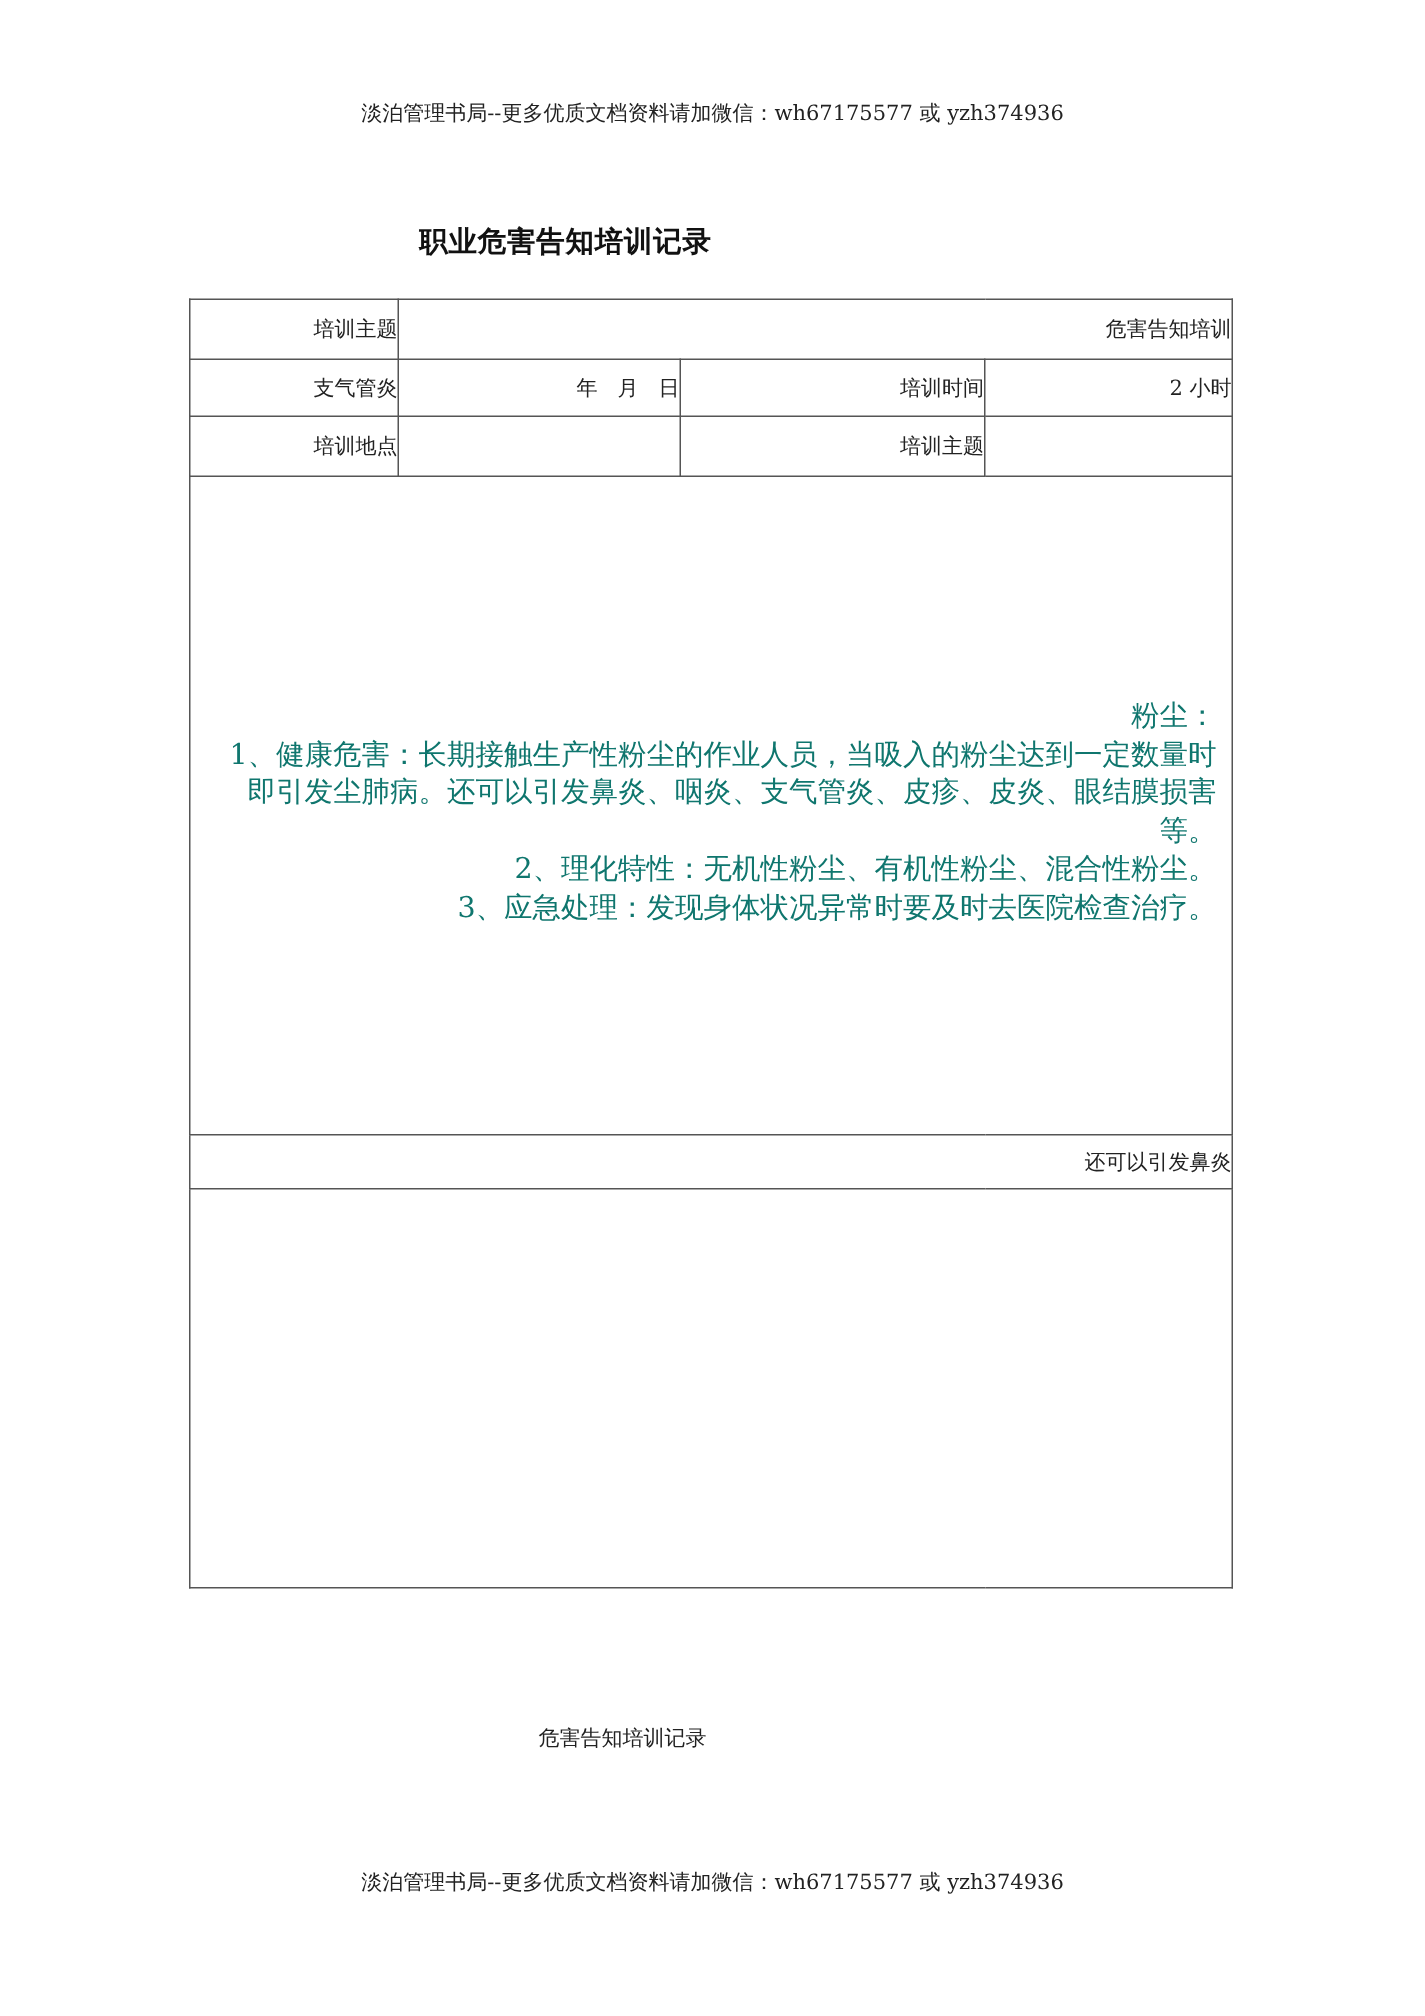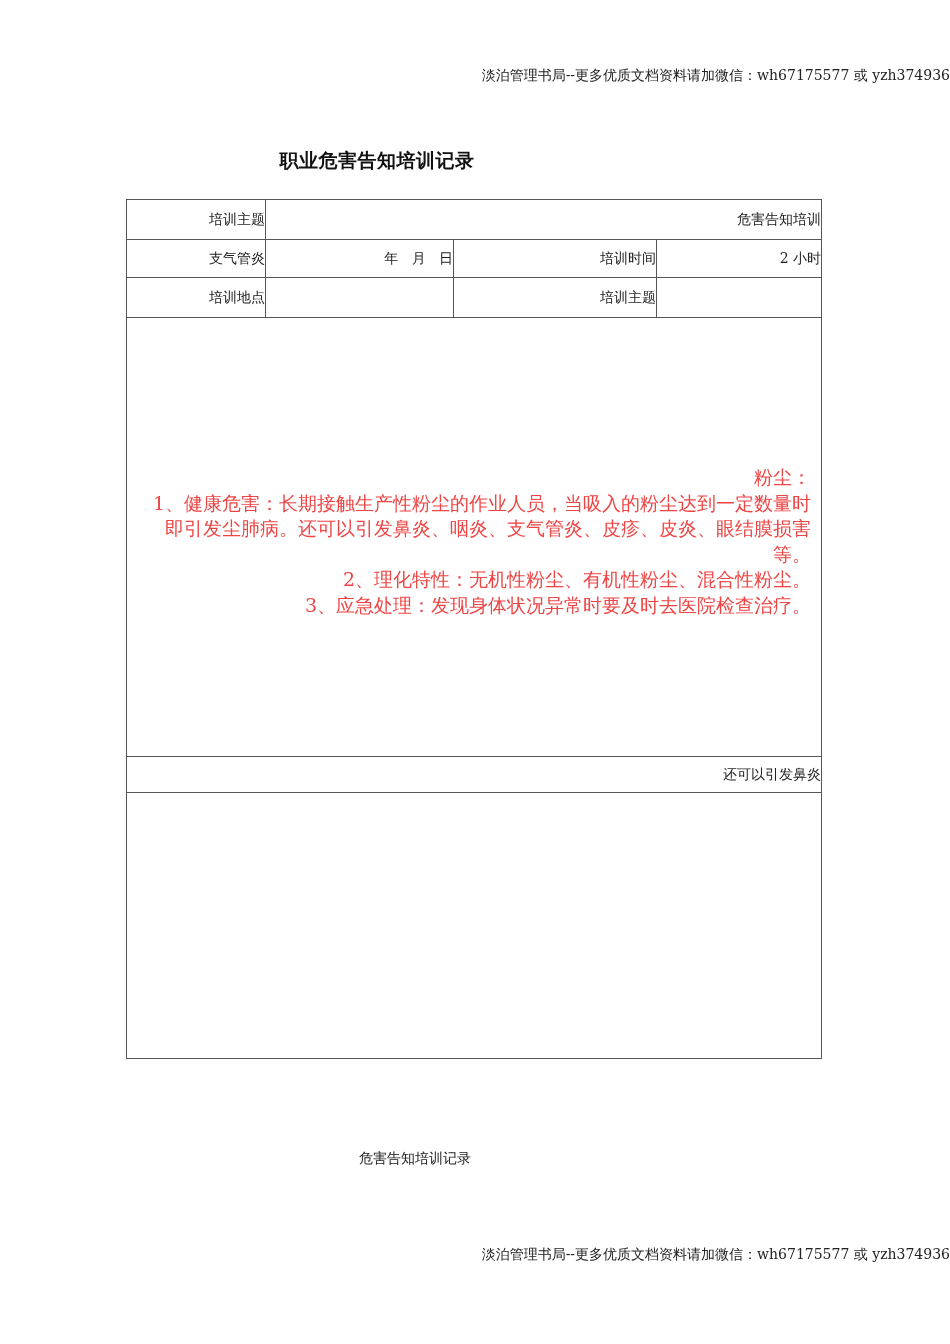--- a/index.html
+++ b/index.html
@@ -1,34 +1,34 @@
 <!DOCTYPE html>
 <html><head>
 <meta charset="utf-8">
 <style>
   html, body { margin:0; padding:0; background:#ffffff; }
   body { width:950px; height:1344px; position:relative; overflow:hidden;
          font-family:"DejaVu Serif","Liberation Serif",serif; color:#111; }
-  .hdr { position:absolute; left:0; width:950px; text-align:right; font-size:14px; color:#222; }
+  .hdr { position:absolute; left:0; width:950px; text-align:center; font-size:14px; color:#222; }
   .hdr.top { top:67px; }
   .hdr.bot { top:1246px; }
   .title { position:absolute; top:148px; left:0; width:754px; text-align:center;
            font-size:19px; font-weight:bold; letter-spacing:0.5px; }
   .caption { position:absolute; top:1150px; left:0; width:830px; text-align:center; font-size:14px; color:#222; }
   table.rec { position:absolute; left:126px; top:199px; width:695px; border-collapse:collapse;
               table-layout:fixed; }
   table.rec td { border:1px solid #555; text-align:right; font-size:14px; padding:0; color:#222; }
   .r1 td { height:39px; }
   .r2 td { height:37px; }
   .r3 td { height:39px; }
   .r4 td { height:37px; }
   .r5 td { height:438px; text-align:left; vertical-align:top; }
   .r6 td { height:35px; }
   .r7 td { height:265px; }
-  .content { padding:147px 10px 0 10px; font-size:19px; line-height:25.5px; color:#ef4444; }
+  .content { padding:147px 10px 0 10px; font-size:19px; line-height:25.5px; color:#0f766e; }
   .content div { margin:0; }
 </style>
 </head>
 <body>
 
 <div class="hdr top">淡泊管理书局--更多优质文档资料请加微信：wh67175577 或 yzh374936</div>
 
 <div class="title">职业危害告知培训记录</div>
 
 <table class="rec">

